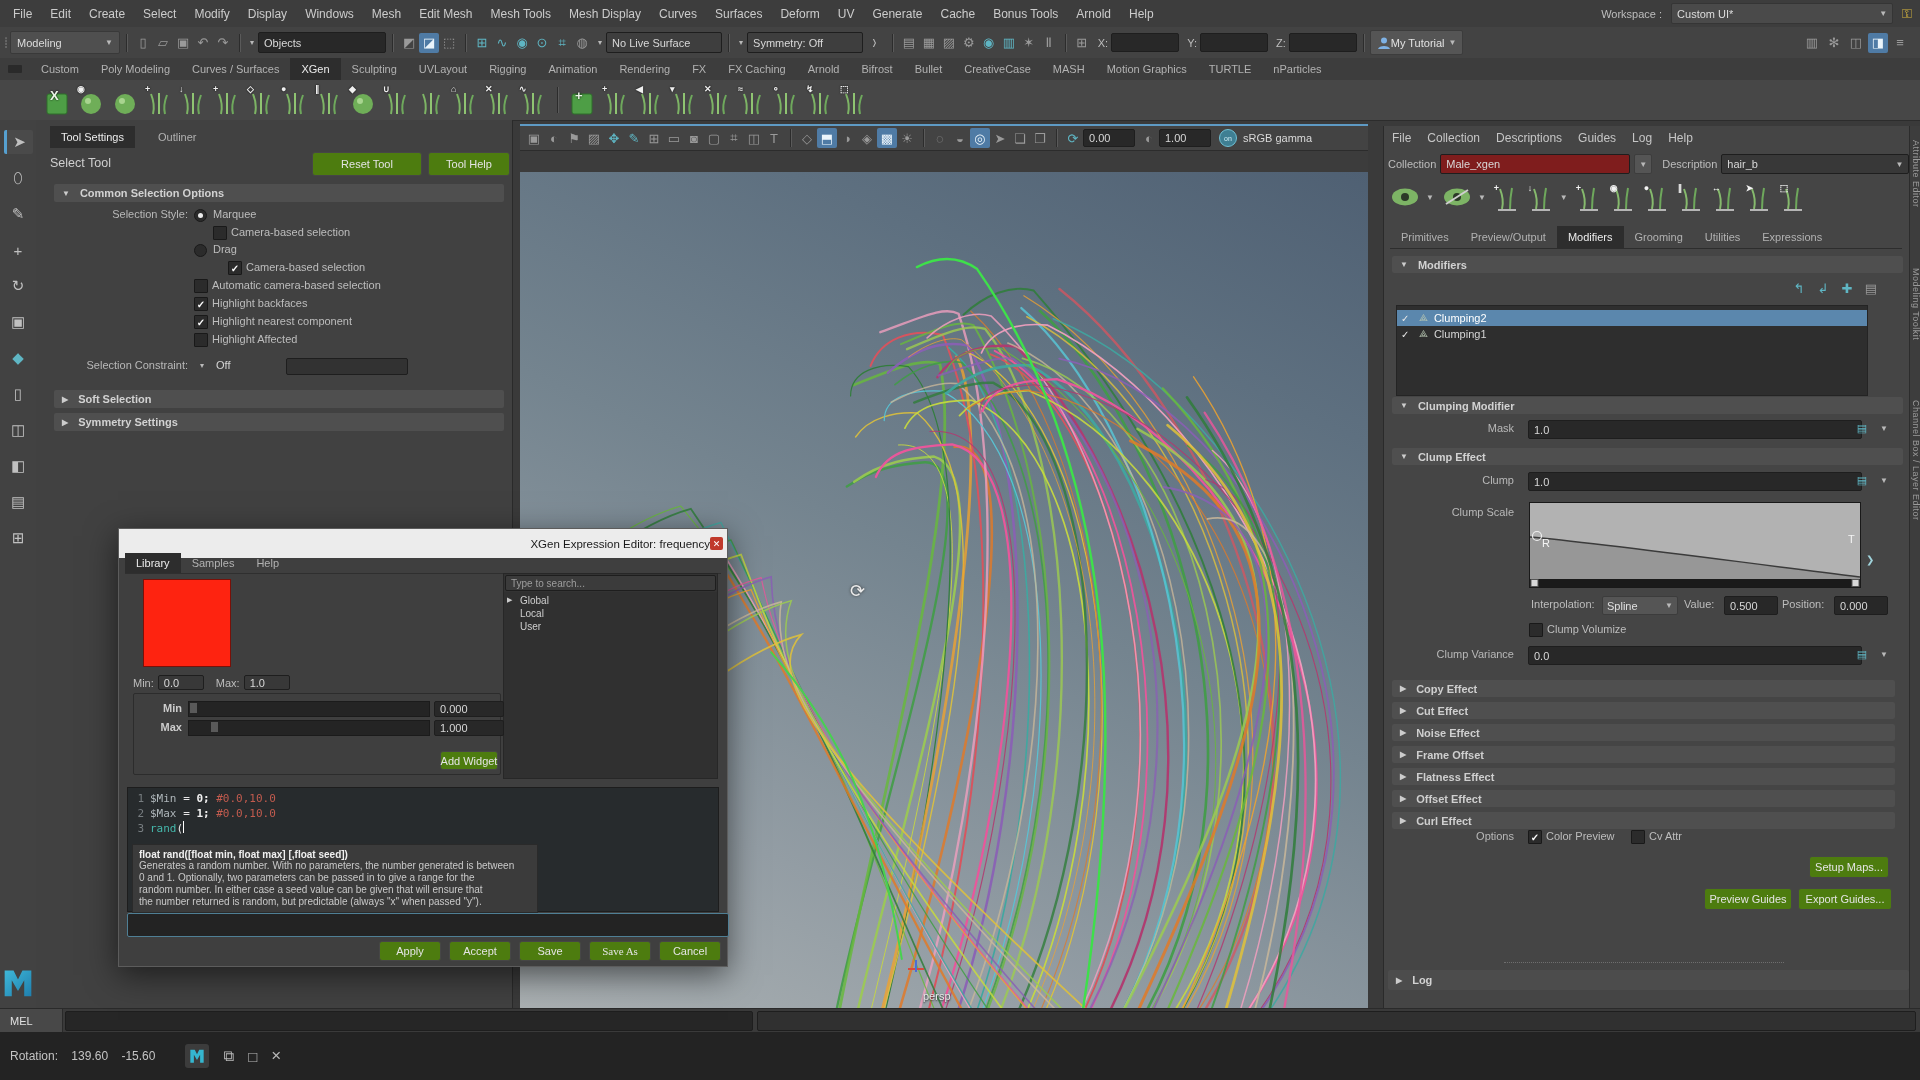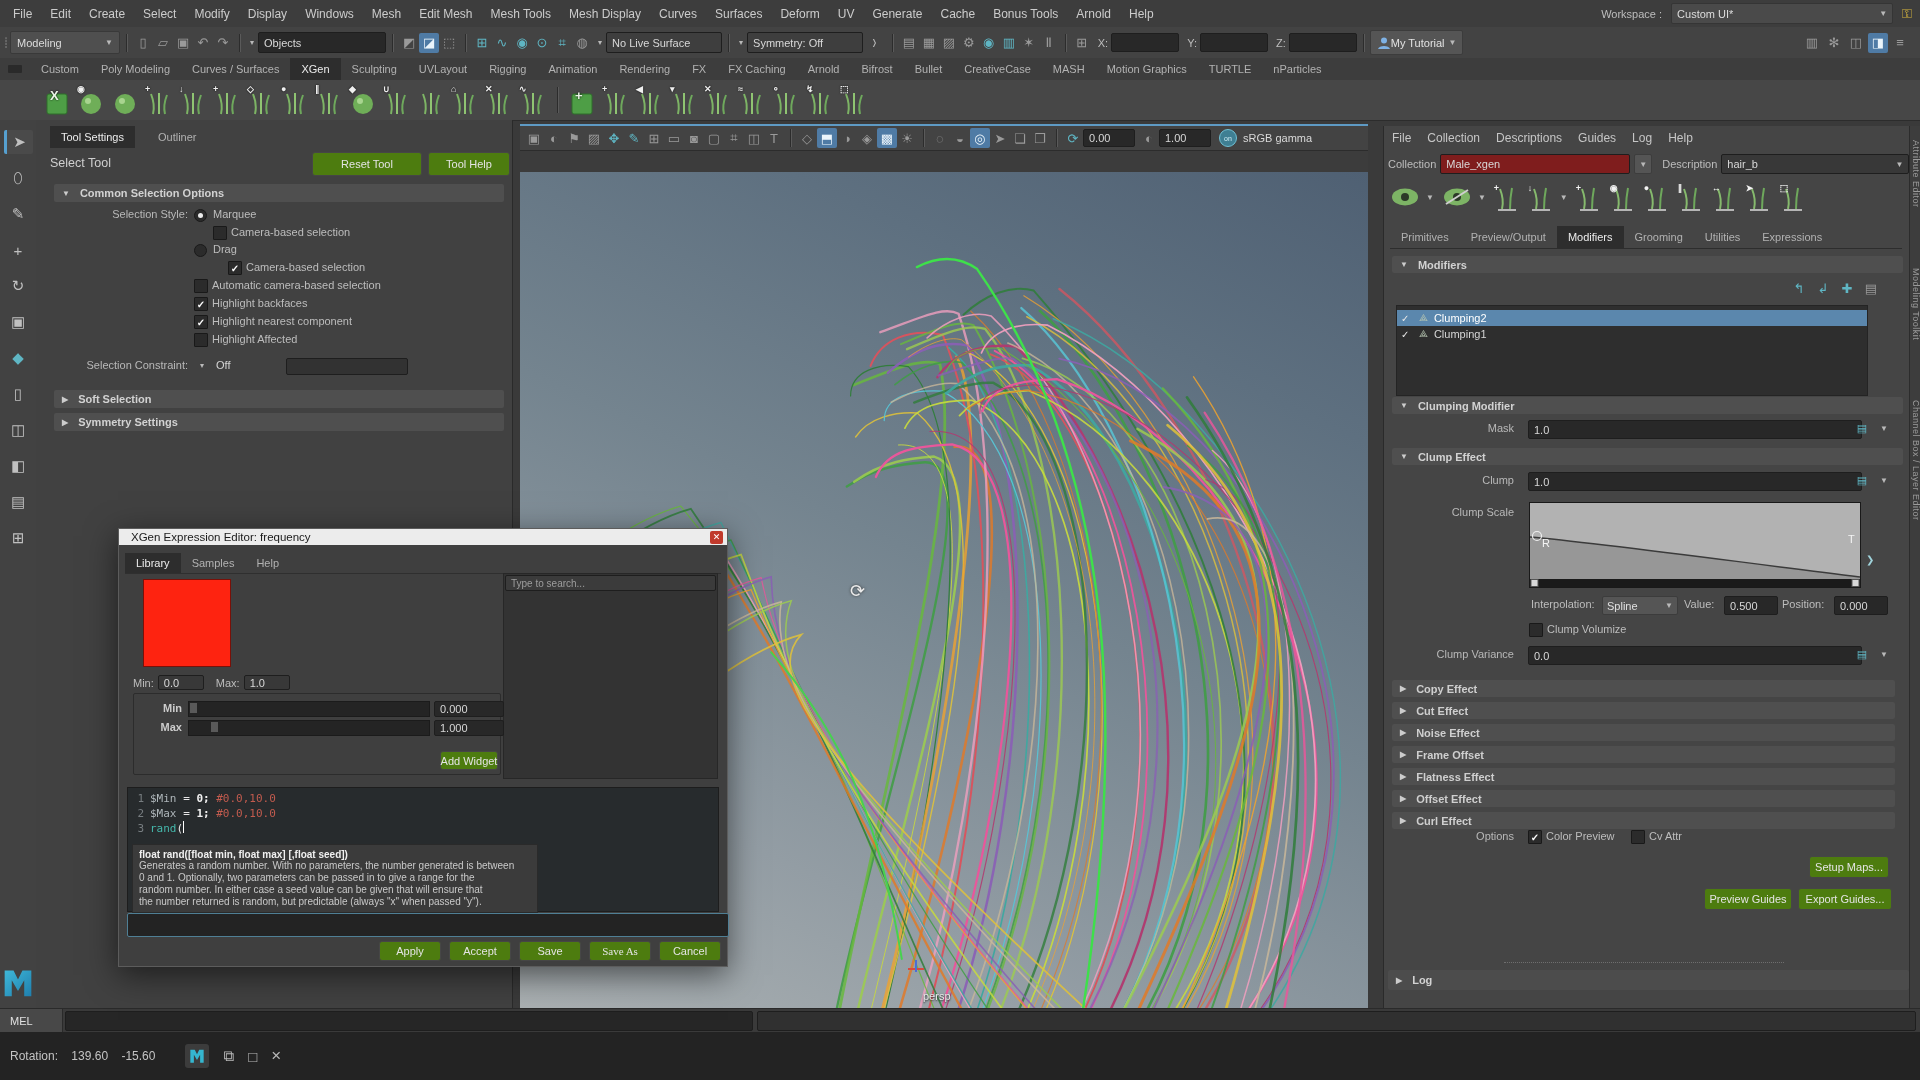--- a/index.html
+++ b/index.html
@@ -599,37 +599,42 @@
     <span style="position:absolute;left:330px;top:408px;color:#ececec;font-size:18px;text-shadow:0 0 3px #333">⟳</span>
     <div style="position:absolute;left:388px;top:788px;width:24px;height:18px">
       <div style="position:absolute;left:0;top:8px;width:16px;height:2px;background:#d64b42"></div>
       <div style="position:absolute;left:7px;top:0;width:2px;height:12px;background:#4b6fd6"></div>
     </div>
     <span style="position:absolute;left:403px;bottom:8px;color:#e8e8e8;font-size:11px;text-shadow:0 1px 2px #222">persp</span>
   </div>
 </div>
 
 <div class="abs" style="left:118px;top:528px;width:608px;height:437px;background:#3f3f3f;border:1px solid #5c5c5c;box-shadow:0 8px 30px rgba(0,0,0,.55);z-index:40">
-  <div class="row" style="height:16px;background:#ececec;justify-content:space-between;padding:0 4px 0 12px">
+  <div class="row" style="height:29px;background:#ececec;justify-content:flex-end;padding:0 4px 0 12px">
     <span style="color:#1a1a1a;font-size:11.5px">XGen Expression Editor: frequency</span>
     <span style="width:13px;height:13px;background:#c0392b;border-radius:2px;color:#fff;font-size:9px;display:inline-flex;align-items:center;justify-content:center">✕</span>
   </div>
   <div class="row" style="position:absolute;left:6px;top:24px;height:20px">
       <div class="tab active">Library</div>
       <div class="tab">Samples</div>
       <div class="tab">Help</div>
     </div>
   <div class="abs" style="left:6px;top:44px;width:596px;height:1px;background:#2f2f2f"></div>
 
   <div class="abs" style="left:24px;top:50px;width:86px;height:86px;background:#fe2310;border:1px solid #7a1008"></div>
 
   <div class="abs" style="left:384px;top:44px;width:213px;height:204px;background:#333;border:1px solid #272727">
     <div class="field" style="height:14px;margin:1px;background:#3b3b3b;color:#9d9d9d;font-size:10px">
       <span>Type to search...</span>
     </div>
+    <div id="expr-tree" style="background:#303030;height:184px;padding-top:2px">
+        <div class="tree-item"><span class="texp">▶</span>Global</div>
+        <div class="tree-item">Local</div>
+        <div class="tree-item">User</div>
+      </div>
   </div>
 
   <div class="row abs" style="left:14px;top:146px;gap:4px">
     <span class="lbl">Min:</span>
     <div class="field" style="width:34px;height:13px;background:#383838">
         <span>0.0</span>
       </div>
     <span class="lbl" style="margin-left:8px">Max:</span>
     <div class="field" style="width:34px;height:13px;background:#383838">
         <span>1.0</span>

